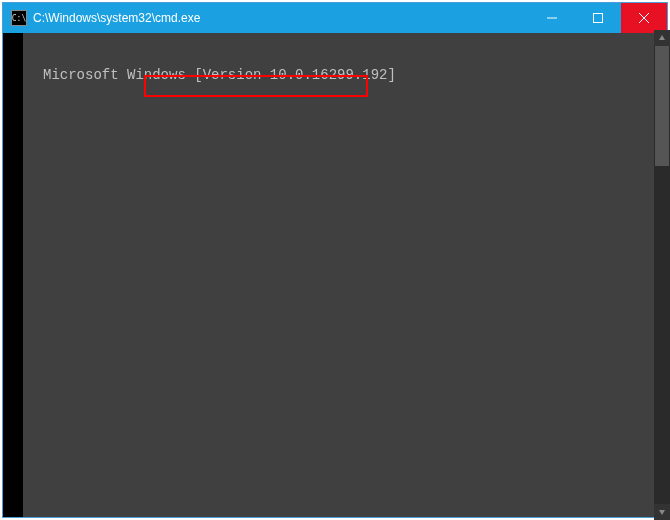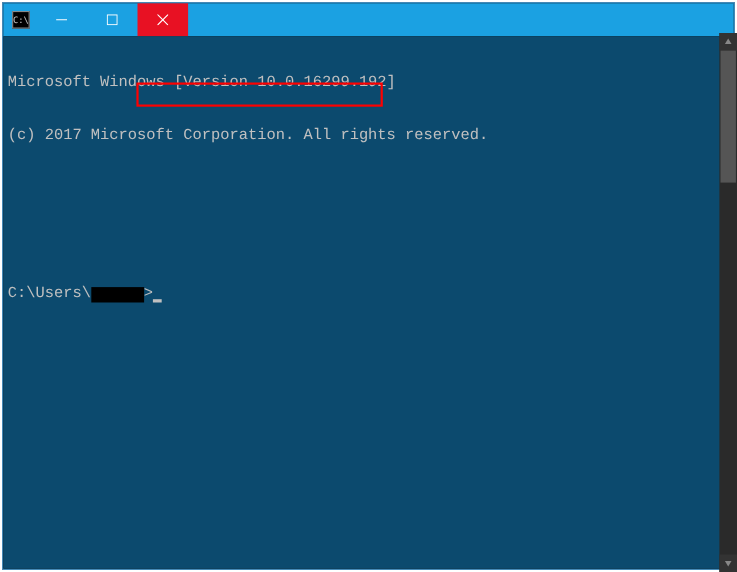--- a/index.html
+++ b/index.html
@@ -56,29 +56,30 @@
       display: flex;
       align-items: center;
       justify-content: center;
       color: #fff;
       cursor: pointer;
     }
     .tb-btn.close { background: #e81123; }
     .tb-btn svg { width: 10px; height: 10px; }
     .terminal {
       flex: 1;
-      background: #0c4a6e;
+      background: #404040;
       color: #c0c0c0;
       font-size: 14px;
       line-height: 16px;
-      padding: 2px 4px;
+      padding: 2px 20px;
       font-family: Consolas, 'Courier New', monospace;
       white-space: pre;
       position: relative;
       overflow: hidden;
+      margin-left: 20px;
     }
     .line { display: block; white-space: pre; }
     .redbox {
       position: absolute;
       border: 2px solid #ff0000;
       pointer-events: none;
     }
     .redact {
       display: inline-block;
       background: #000;
@@ -121,20 +122,21 @@
     .scrollbar-btn.up { top: 0; }
     .scrollbar-btn.down { bottom: 0; }
     .scrollbar-btn svg { width: 8px; height: 8px; }
   </style>
 </head>
 <body>
 
 <div class="window">
   <div class="titlebar">
     <div class="titlebar-icon">C:\</div>
+    <div class="titlebar-title">C:\Windows\system32\cmd.exe</div>
     <div class="titlebar-buttons">
       <div class="tb-btn">
         <svg viewBox="0 0 10 10">
             <line x1="0" y1="5" x2="10" y2="5" stroke="#fff" stroke-width="1"></line>
           </svg>
       </div>
       <div class="tb-btn">
         <svg viewBox="0 0 10 10">
             <rect x="0.5" y="0.5" width="9" height="9" fill="none" stroke="#fff" stroke-width="1"></rect>
           </svg>
@@ -143,24 +145,22 @@
         <svg viewBox="0 0 10 10">
             <line x1="0" y1="0" x2="10" y2="10" stroke="#fff" stroke-width="1"></line>
             <line x1="10" y1="0" x2="0" y2="10" stroke="#fff" stroke-width="1"></line>
           </svg>
       </div>
     </div>
   </div>
 
   <div class="terminal">
     <span class="line">Microsoft Windows [Version 10.0.16299.192]</span>
-    <span class="line">(c) 2017 Microsoft Corporation. All rights reserved.</span>
     <span class="line"> </span>
     <span class="line"> </span>
-    <span class="line"><span>C:\Users\</span><span class="redact" style="width:48px;height:14px;"></span><span>&gt;</span><span class="cursor"></span></span>
 
     <div class="redbox" style="left: 121px; top: 42px; width: 224px; height: 22px;"></div>
   </div>
 
   <div class="scrollbar">
     <div class="scrollbar-btn up">
       <svg viewBox="0 0 8 8">
           <polygon points="4,1 7,6 1,6" fill="#888"></polygon>
         </svg>
     </div>

